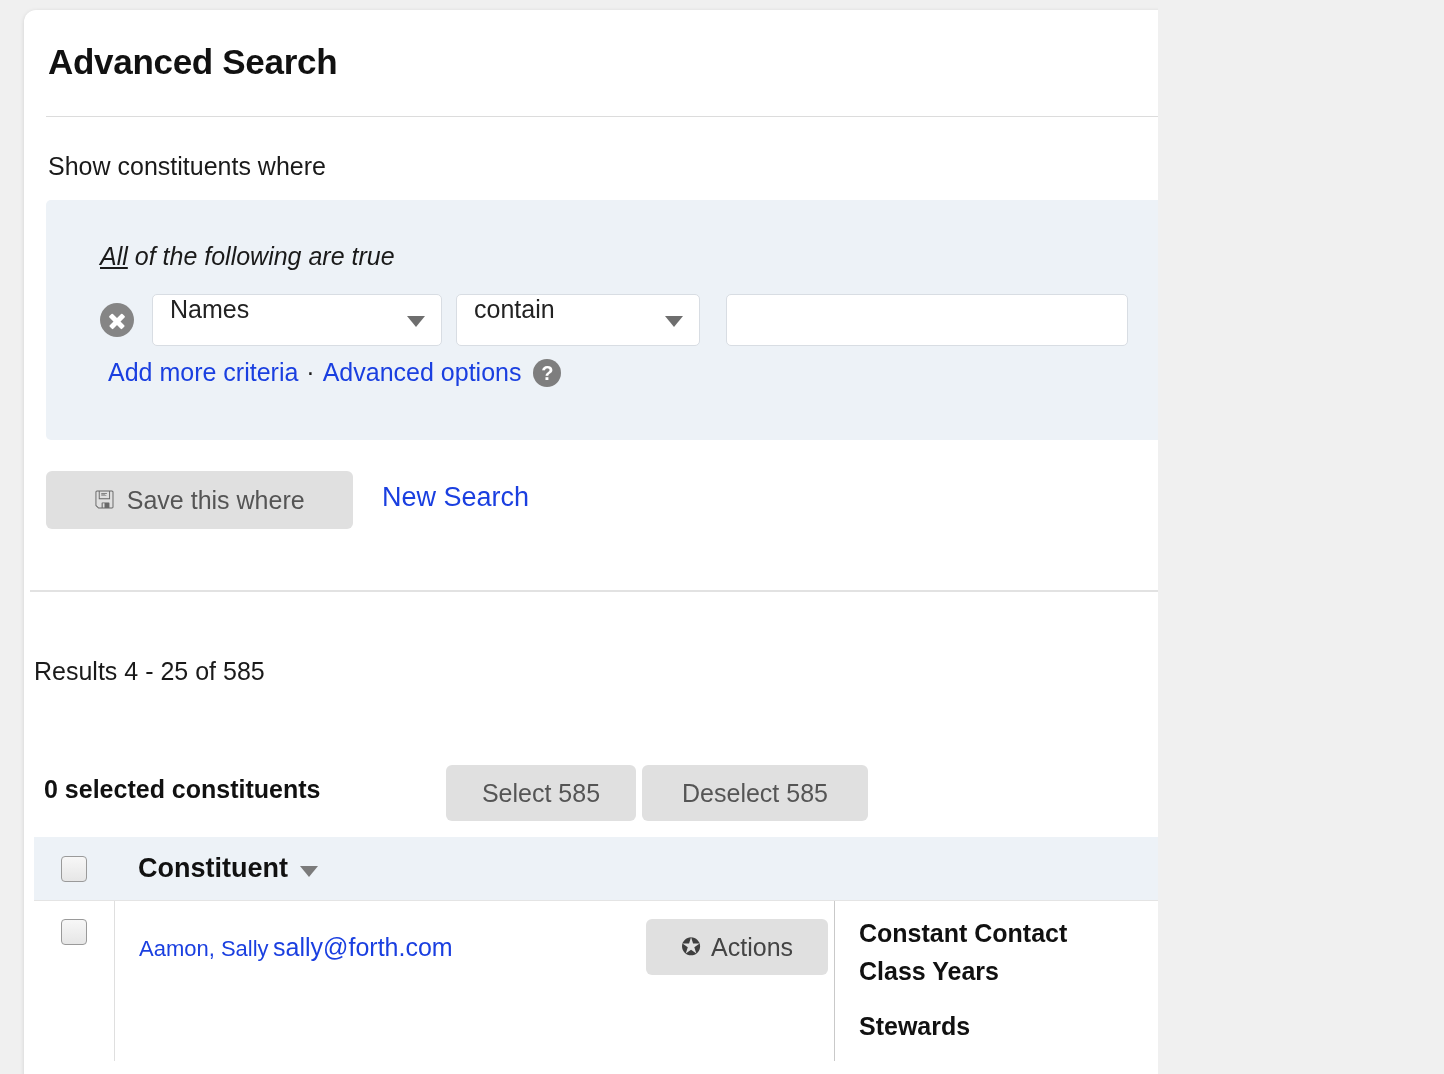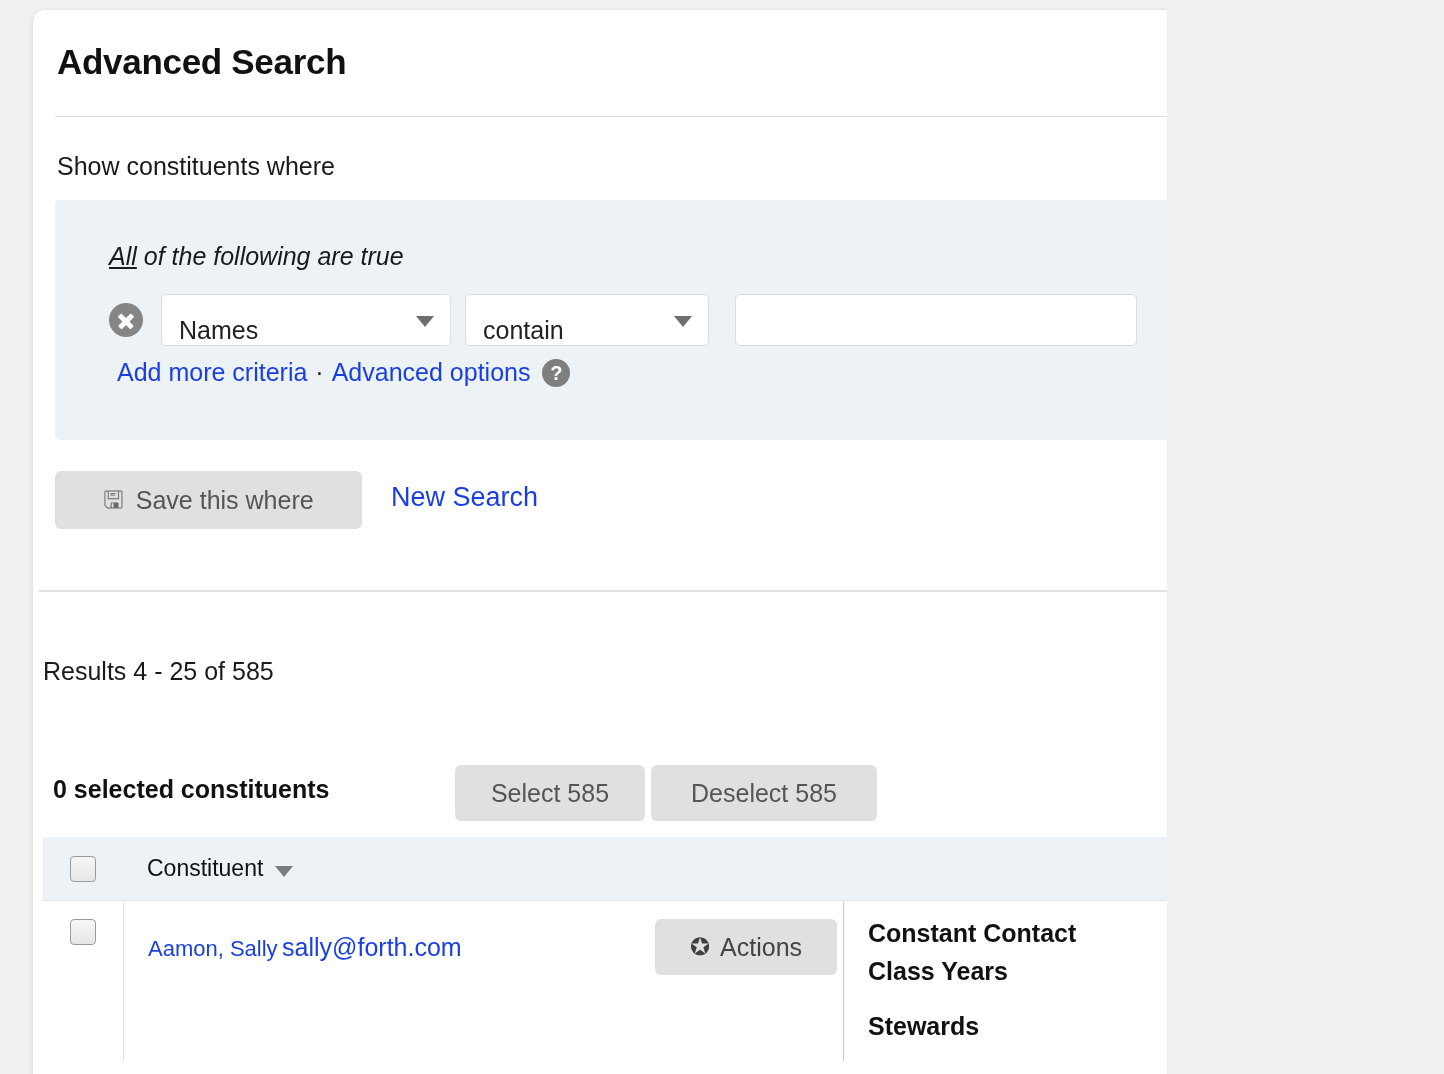--- a/index.html
+++ b/index.html
@@ -12,21 +12,20 @@
     font-family: "Liberation Sans", sans-serif;
     -webkit-font-smoothing: antialiased;
   }
 
   #page {
     position: relative;
     width: 1158px;
     height: 1074px;
     background: #f0f0f0;
     overflow: hidden;
-    margin-left: 9px;
   }
 
   
   .panel {
     position: absolute;
     left: 24px;
     top: 10px;
     width: 1480px;
     height: 1100px;
     background: #ffffff;
@@ -128,21 +127,21 @@
   .remove-icon::before { transform: rotate(45deg); }
   .remove-icon::after  { transform: rotate(-45deg); }
 
   .select-field {
     position: relative;
     height: 52px;
     background: #ffffff;
     border: 1px solid #d8dde3;
     border-radius: 5px;
     display: flex;
-    align-items: flex-end;
+    align-items: flex-start;
     box-sizing: border-box;
     cursor: pointer;
   }
   .select-field .sel-text {
     font-size: 25px;
     color: #222222;
     padding-left: 17px;
     white-space: nowrap;
   }
   .caret {
@@ -315,22 +314,22 @@
   .checkbox {
     width: 26px;
     height: 26px;
     border: 1px solid #9a9a9a;
     border-radius: 4px;
     background: linear-gradient(#f7f7f7, #e6e6e6);
     box-sizing: border-box;
     cursor: pointer;
   }
   .col-head-title {
-    font-size: 23px;
-    font-weight: normal;
+    font-size: 27px;
+    font-weight: bold;
     color: #111111;
     padding-left: 24px;
     display: flex;
     align-items: center;
     gap: 12px;
     cursor: pointer;
   }
   .chev-down {
     width: 0; height: 0;
     border-left: 9px solid transparent;

